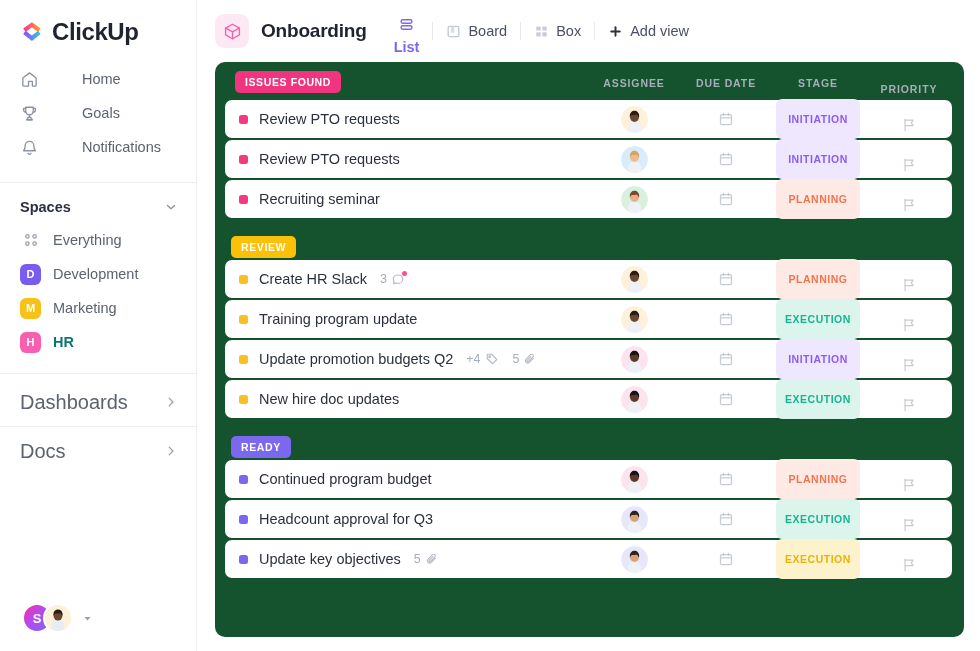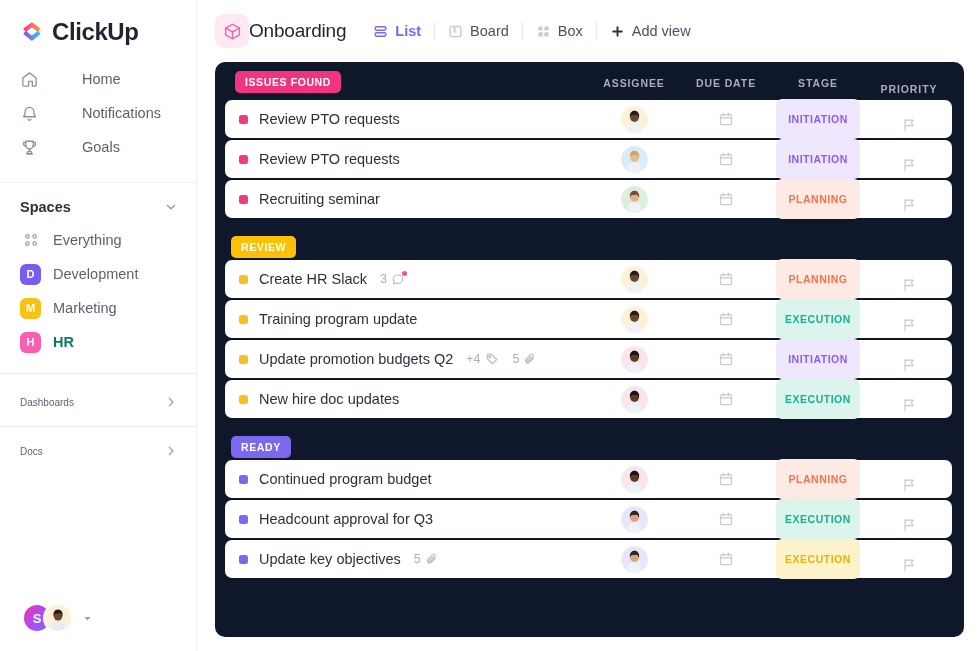--- a/index.html
+++ b/index.html
@@ -63,21 +63,21 @@
     width: 21px; height: 21px; border-radius: 6px;
     display: flex; align-items: center; justify-content: center;
     color: #fff; font-size: 11px; font-weight: 700; flex: 0 0 21px;
   }
   .space-item.active .space-label { color: #0f766e; font-weight: 700; }
   .grid-ico { width: 21px; height: 21px; flex: 0 0 21px; display:flex; align-items:center; justify-content:center; }
 
   .bottom-link {
     display: flex; align-items: center; justify-content: space-between;
     height: 40px; padding: 0 18px 0 20px;
-    font-size: 10px; color: #5b6370; cursor: pointer;
+    font-size: 20px; color: #5b6370; cursor: pointer;
   }
 
   .sidebar-footer {
     position: absolute; left: 0; bottom: 0;
     width: 100%; padding: 14px 18px 18px 22px;
     display: flex; align-items: center;
   }
   .avatar-stack { display: flex; align-items: center; }
   .av {
     width: 30px; height: 30px; border-radius: 50%;
@@ -99,36 +99,36 @@
     display: flex; align-items: center;
     padding: 0 16px 0 18px;
     background: #fff;
   }
   .list-icon-badge {
     width: 34px; height: 34px; border-radius: 9px;
     background: #fde9f3; display: flex; align-items: center; justify-content: center;
     flex: 0 0 34px;
   }
   .page-title {
-    font-size: 19px; font-weight: 400; color: #1f2430;
-    letter-spacing: -0.2px; white-space: nowrap;
+    font-size: 19px; font-weight: 700; color: #1f2430;
+    margin-left: 12px; letter-spacing: -0.2px; white-space: nowrap;
   }
   .views { display: flex; align-items: center; margin-left: 14px; }
   .view-tab {
     display: flex; align-items: center; gap: 7px;
     padding: 0 13px; height: 28px;
     font-size: 14.5px; color: #4a5160; cursor: pointer; white-space: nowrap;
   }
-  .view-tab.active { color: #7b68ee; font-weight: 600; }
+  .view-tab.active { color: #7b68ee; font-weight: 600; flex-direction: column; }
   .vsep { width: 1px; height: 18px; background: #e6e8ed; }
   .view-tab .vico { display: flex; align-items: center; }
 
   .board {
     flex: 1 1 auto; margin: 0 16px 14px 18px;
-    background: #0f172a;
+    background: #14532d;
     border-radius: 10px;
     overflow: hidden;
     position: relative;
     padding: 0 0 0 0;
   }
   .board-inner { padding: 4px 12px 0 10px; }
 
   .col-head {
     display: flex; align-items: center;
     height: 34px; padding: 0 0 0 4px;
@@ -225,38 +225,38 @@
         <span class="nav-ico">
           <svg width="19" height="19" viewBox="0 0 20 20" fill="none" stroke="#8b93a1" stroke-width="1.4" stroke-linecap="round" stroke-linejoin="round">
             <path d="M3 8.4 L10 3 L17 8.4 V16 a1 1 0 0 1-1 1h-3v-5H9v5H4a1 1 0 0 1-1-1Z"></path>
           </svg>
         </span>
         <span class="nav-label">Home</span>
       </div>
       <div class="nav-item">
         <span class="nav-ico">
           <svg width="19" height="19" viewBox="0 0 20 20" fill="none" stroke="#8b93a1" stroke-width="1.4" stroke-linecap="round" stroke-linejoin="round">
-            <path d="M5.4 8.2a4.6 4.6 0 0 1 9.2 0c0 3.3 1.1 4.6 1.6 5.2H3.8c.5-.6 1.6-1.9 1.6-5.2Z"></path>
-            <path d="M8.4 16.1a1.8 1.8 0 0 0 3.2 0"></path>
-          </svg>
-        </span>
-        <span class="nav-label">Notifications</span>
-      </div>
-      <div class="nav-item">
-        <span class="nav-ico">
-          <svg width="19" height="19" viewBox="0 0 20 20" fill="none" stroke="#8b93a1" stroke-width="1.4" stroke-linecap="round" stroke-linejoin="round">
             <path d="M6 3.4h8v4a4 4 0 0 1-8 0Z"></path>
             <path d="M6 4.6H3.8v1.6a2.4 2.4 0 0 0 2.4 2.4"></path>
             <path d="M14 4.6h2.2v1.6a2.4 2.4 0 0 1-2.4 2.4"></path>
             <path d="M10 11.5v2.6"></path>
               <path d="M7.2 16.6h5.6"></path>
               <path d="M8.6 14.1h2.8l1.4 2.5H7.2Z"></path>
           </svg>
         </span>
         <span class="nav-label">Goals</span>
+      </div>
+      <div class="nav-item">
+        <span class="nav-ico">
+          <svg width="19" height="19" viewBox="0 0 20 20" fill="none" stroke="#8b93a1" stroke-width="1.4" stroke-linecap="round" stroke-linejoin="round">
+            <path d="M5.4 8.2a4.6 4.6 0 0 1 9.2 0c0 3.3 1.1 4.6 1.6 5.2H3.8c.5-.6 1.6-1.9 1.6-5.2Z"></path>
+            <path d="M8.4 16.1a1.8 1.8 0 0 0 3.2 0"></path>
+          </svg>
+        </span>
+        <span class="nav-label">Notifications</span>
       </div>
     </nav>
 
     <div class="divider"></div>
 
     <div class="section-head">
       <span class="section-title">Spaces</span>
       <span class="chev">
         <svg width="14" height="14" viewBox="0 0 16 16" fill="none" stroke="#8b93a1" stroke-width="1.5" stroke-linecap="round" stroke-linejoin="round">
             <path d="M4 6.2 L8 10 L12 6.2"></path>

